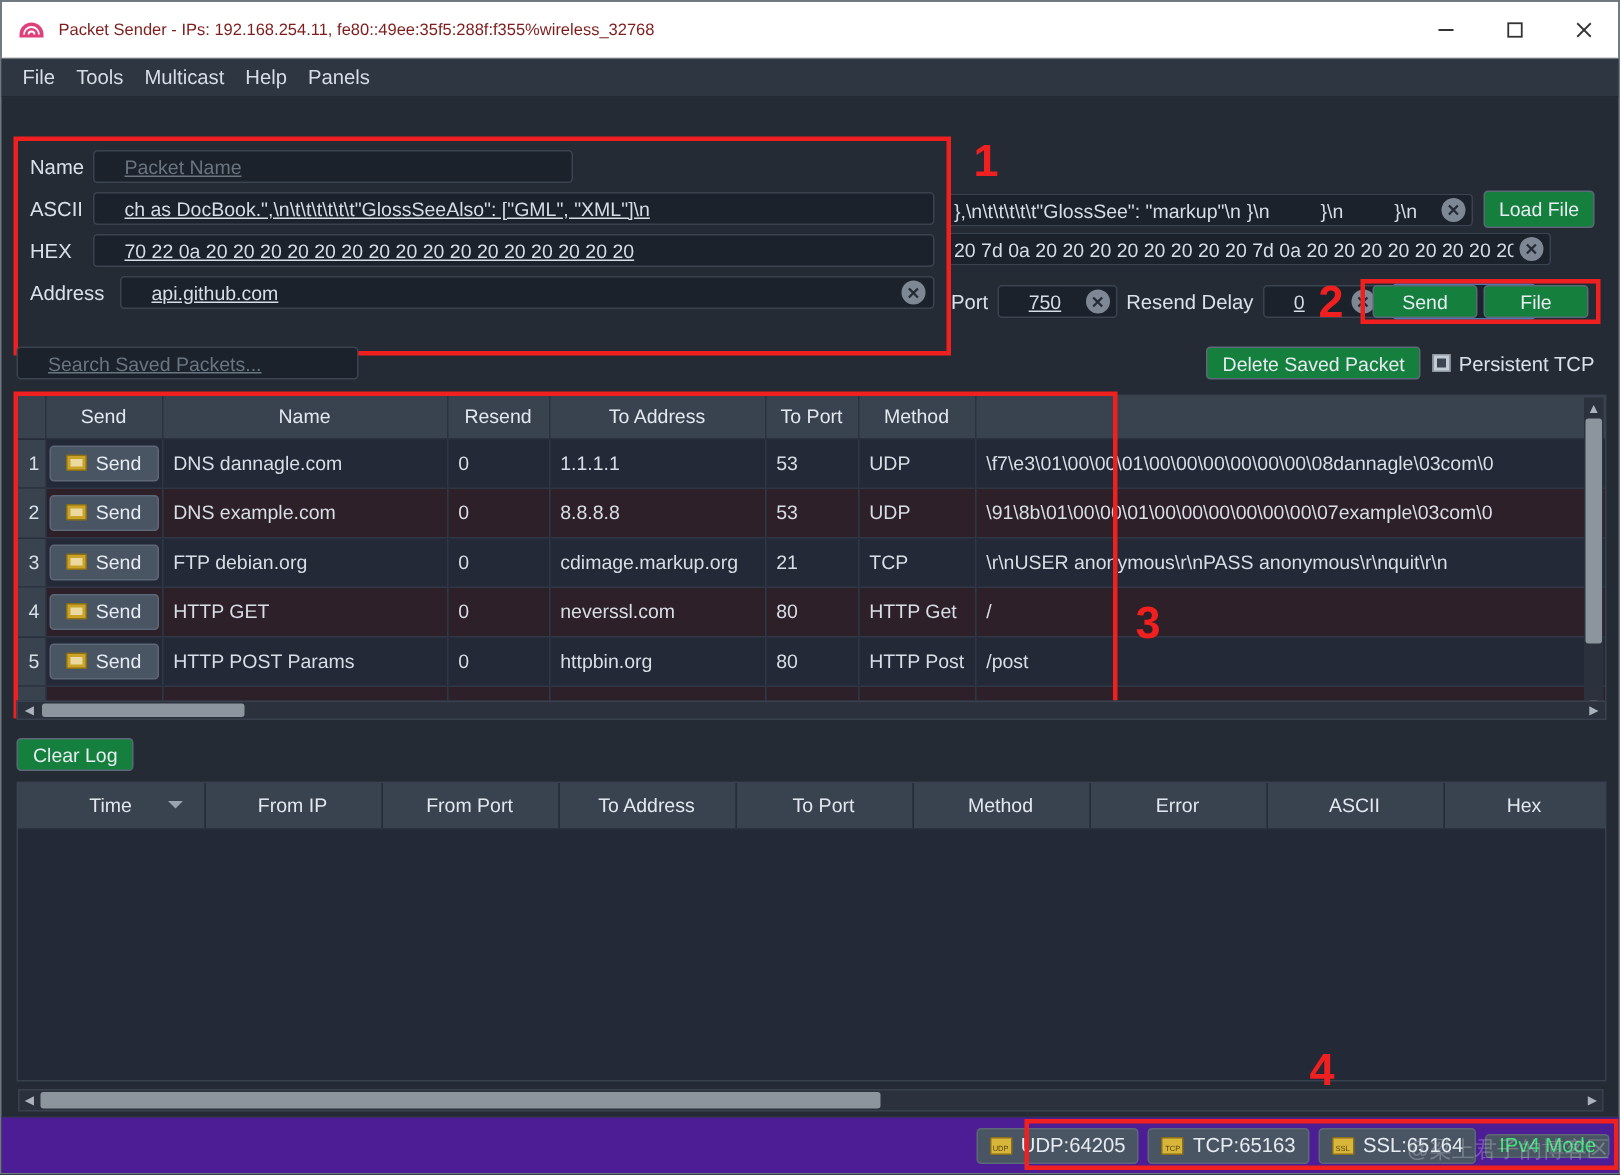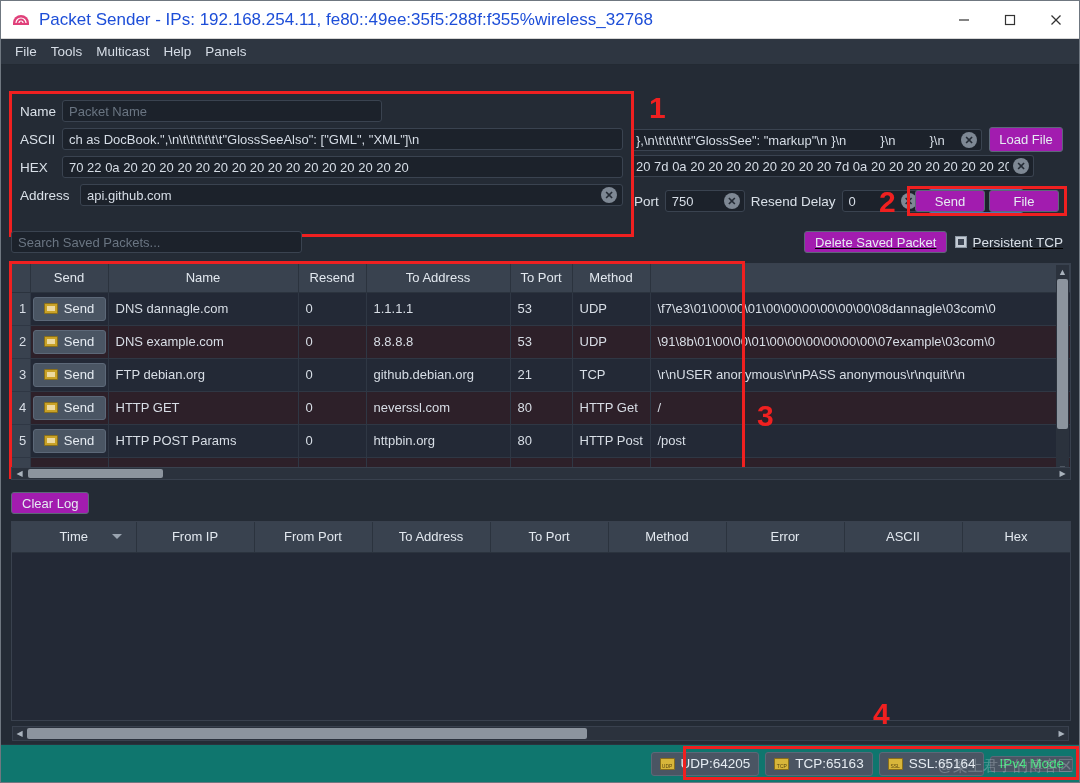--- a/index.html
+++ b/index.html
@@ -26,22 +26,22 @@
     padding-left: 10px;
     border-bottom: 1px solid #d6d6d6;
   }
   .titlebar .app-icon {
     width: 20px; height: 20px;
     margin-right: 8px;
     flex: 0 0 auto;
     display: flex; align-items: center; justify-content: center;
   }
   .titlebar .title-text {
-    font-size: 17px;
-    color: #1d4ed8;
+    font-size: 11px;
+    color: #7f1d1d;
     white-space: nowrap;
     overflow: hidden;
   }
   .win-buttons {
     margin-left: auto;
     display: flex; height: 100%;
   }
   .win-btn {
     width: 46px; height: 100%;
     display: flex; align-items: center; justify-content: center;
@@ -69,29 +69,30 @@
     font-size: 13.5px;
     color: #d9e0e8;
     white-space: nowrap;
   }
   .field {
     background: #1c222b;
     border: 1px solid #3a4350;
     border-radius: 3px;
     height: 22px;
     display: flex; align-items: center;
-    padding: 0 6px;
+    padding: 0 20px;
     font-size: 13px;
     color: #d6dde6;
     overflow: hidden;
     white-space: nowrap;
+    text-decoration: underline;
   }
   .field.placeholder { color: #6a7582; }
   .btn {
-    background: #a21caf;
+    background: #15803d;
     border: 1px solid #5b footer;
     border: 1px solid #5c6878;
     border-radius: 3px;
     color: #e6ecf2;
     font-size: 13px;
     height: 24px;
     padding: 0 10px;
     display: inline-flex; align-items: center; justify-content: center;
     white-space: nowrap;
   }
@@ -179,25 +180,25 @@
     line-height: 1;
   }
 
   
   .search-row {
     position: absolute;
     left: 10px; top: 230px; width: 1060px; height: 24px;
   }
   .search-field {
     position: absolute; left: 0; top: 0;
-    width: 291px; height: 22px;
+    width: 228px; height: 22px;
   }
   .right-tools {
     position: absolute; right: 8px; top: 0;
-    display: flex; align-items: center; gap: 8px; text-decoration: underline;
+    display: flex; align-items: center; gap: 8px;
   }
   .checkbox {
     width: 12px; height: 12px;
     background: #c3cbd4;
     border: 1px solid #8d98a4;
     display: inline-block;
     position: relative;
   }
   .checkbox::after {
     content: "";
@@ -371,21 +372,21 @@
     color: #aab3bd; font-size: 8px;
     display: flex; align-items: center; justify-content: center;
   }
   .hscroll-log .arrow-l { left: 0px; }
   .hscroll-log .arrow-r { right: 0px; }
 
   
   .statusbar {
     position: absolute;
     left: 0; bottom: 0; width: 1080px; height: 38px;
-    background: #0f766e;
+    background: #4c1d95;
     border-top: 1px solid #2b333e;
     display: flex; align-items: center; justify-content: flex-end;
     padding-right: 8px; gap: 6px;
   }
   .status-chip {
     background: #4a5563;
     border: 1px solid #5c6878;
     border-radius: 3px;
     height: 24px;
     padding: 0 8px;
@@ -629,21 +630,21 @@
         <tr class="odd">
           <td class="idx">3</td>
           <td style="padding:0 2px">
             <div class="cell-send">
               <span class="pkt-icon"></span>
               <span>Send</span>
             </div>
           </td>
           <td>FTP debian.org</td>
           <td>0</td>
-          <td>github.debian.org</td>
+          <td>cdimage.markup.org</td>
           <td>21</td>
           <td>TCP</td>
           <td>\r\nUSER anonymous\r\nPASS anonymous\r\nquit\r\n</td>
         </tr>
         <tr class="even">
           <td class="idx">4</td>
           <td style="padding:0 2px">
             <div class="cell-send">
               <span class="pkt-icon"></span>
               <span>Send</span>

